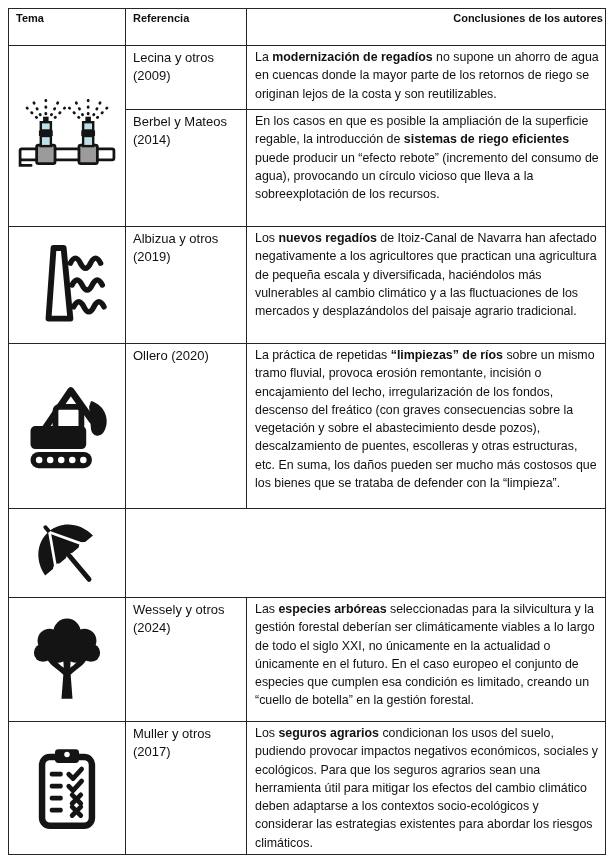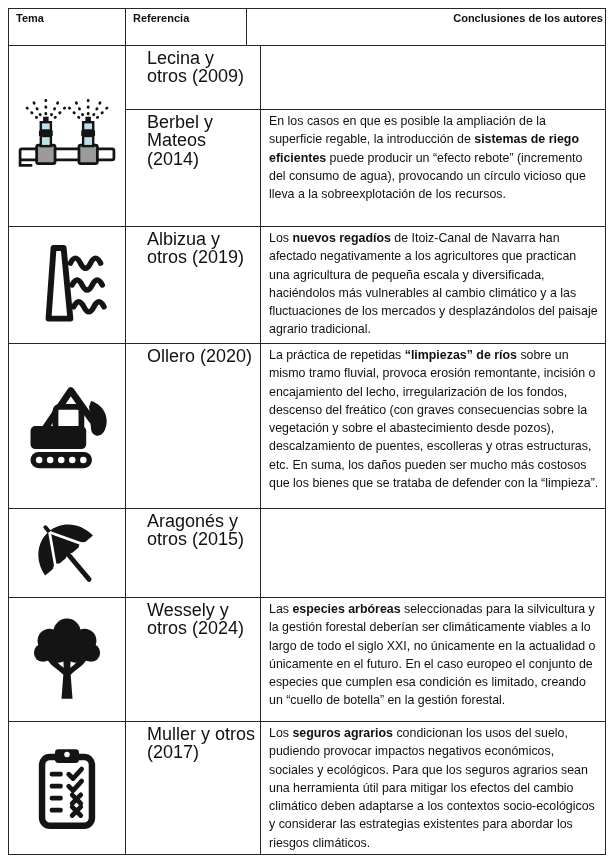--- a/index.html
+++ b/index.html
@@ -24,21 +24,21 @@
   .group{display:flex; border-top:1.5px solid var(--border);}
   .tema-cell{
     width:117px; flex:none; border-right:1.5px solid var(--border);
     display:flex; align-items:center; justify-content:center; padding:4px;
   }
   .entries{flex:1; min-width:0; display:flex; flex-direction:column;}
   .entry{display:flex; flex:1;}
   .entry + .entry{border-top:1.5px solid var(--border);justify-content:space-between;}
   .ref-cell{
     width:121px; flex:none; border-right:1.5px solid var(--border);
-    padding:3px 4px 2px 7px; font-size:18px; line-height:18.3px;margin-left:14px;
+    padding:3px 4px 2px 7px; font-size:13px; line-height:18.3px;
   }
   .conc-cell{
     flex:1; min-width:0; padding:2px 6px 2px 8px;
     font-size:12.4px; line-height:18.3px;
   }
   .b{font-weight:700;}
   .i{font-style:italic;}
   
   .h-lecina{min-height:63px;}
   .h-berbel{min-height:117px;}
@@ -87,20 +87,21 @@
           <rect x="75" y="29" width="6" height="6" fill="#141414"></rect>
           <rect x="72.5" y="35" width="11" height="9" fill="#bfe0e8" stroke="#141414" stroke-width="2.6"></rect>
           <rect x="70.5" y="44" width="15" height="6" fill="#141414"></rect>
           <rect x="72.5" y="50" width="11" height="11" fill="#bfe0e8" stroke="#141414" stroke-width="2.6"></rect>
         </g>
       </svg>
     </div>
     <div class="entries">
       <div class="entry h-lecina">
         <div class="ref-cell">Lecina y otros (2009)</div>
+        <div class="conc-cell"><span>La </span><span class="b">modernización de regadíos</span><span> no supone un ahorro de agua en cuencas donde la mayor parte de los retornos de riego se originan lejos de la costa y son reutilizables.</span></div>
       </div>
       <div class="entry h-berbel">
         <div class="ref-cell">Berbel y Mateos (2014)</div>
         <div class="conc-cell"><span>En los casos en que es posible la ampliación de la superficie regable, la introducción de </span><span class="b">sistemas de riego eficientes</span><span> puede producir un “efecto rebote” (incremento del consumo de agua), provocando un círculo vicioso que lleva a la sobreexplotación de los recursos.</span></div>
       </div>
     </div>
   </div>
 
   <div class="group">
     <div class="tema-cell">
@@ -160,21 +161,20 @@
             <circle cx="29" cy="58" r="6.5"></circle>
               <circle cx="50" cy="59" r="7"></circle>
               <circle cx="71" cy="58" r="6.5"></circle>
           </g>
           <path d="M50 48 L50 93" stroke="#141414" stroke-width="6" stroke-linecap="round"></path>
         </g>
       </svg>
     </div>
     <div class="entries">
       <div class="entry h-aragones">
-        <div class="ref-cell">Aragonés y otros (2015)</div>
       </div>
     </div>
   </div>
 
   <div class="group">
     <div class="tema-cell">
       <svg width="92" height="92" viewBox="0 0 100 100">
         <g fill="#141414">
           <circle cx="50" cy="20" r="15"></circle>
           <circle cx="31" cy="29" r="13"></circle>

